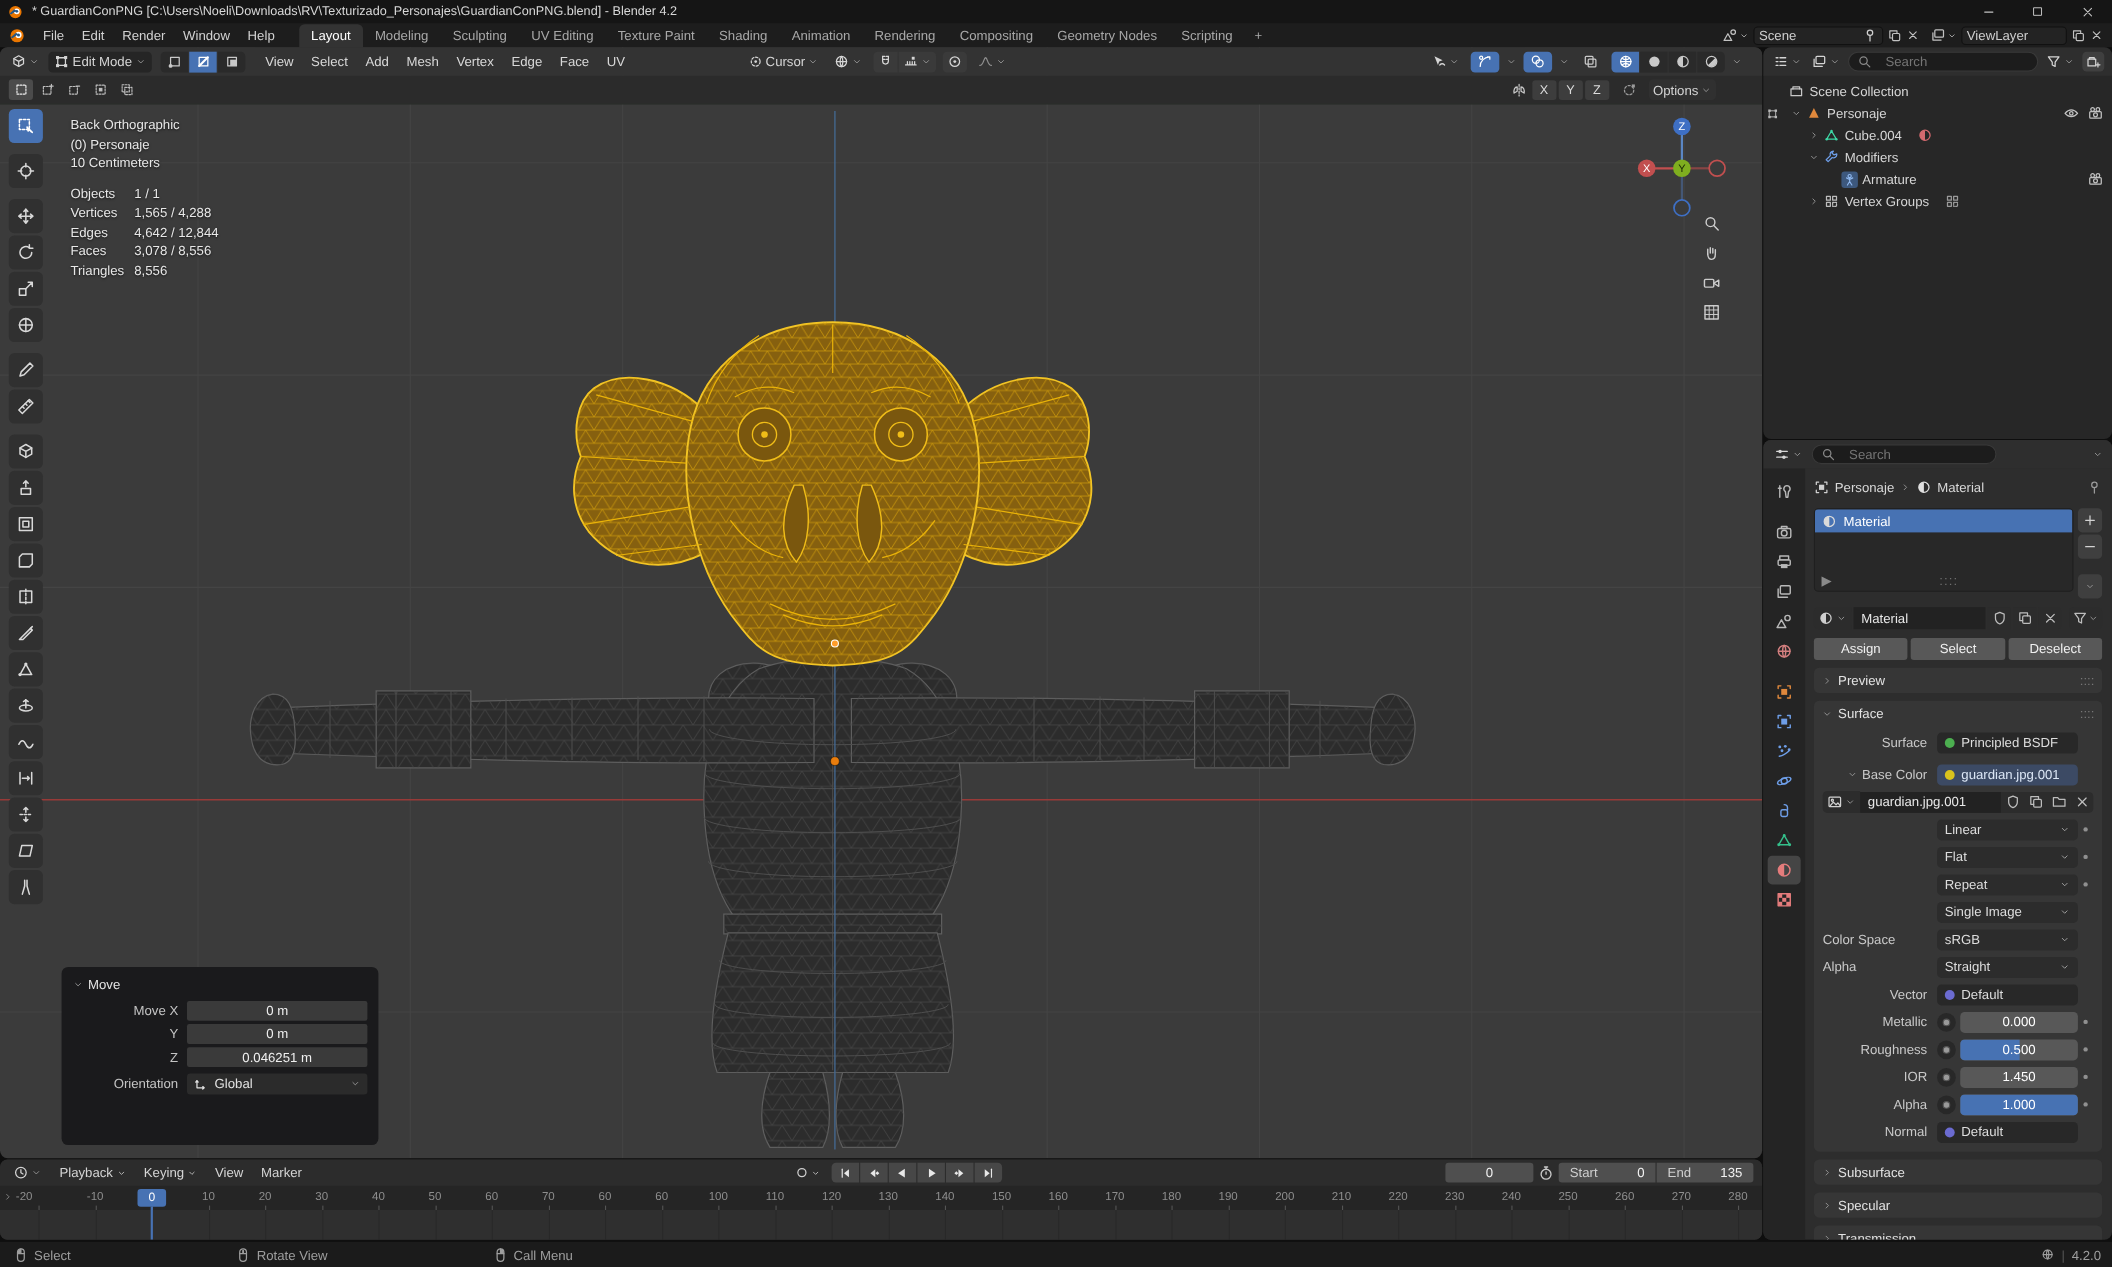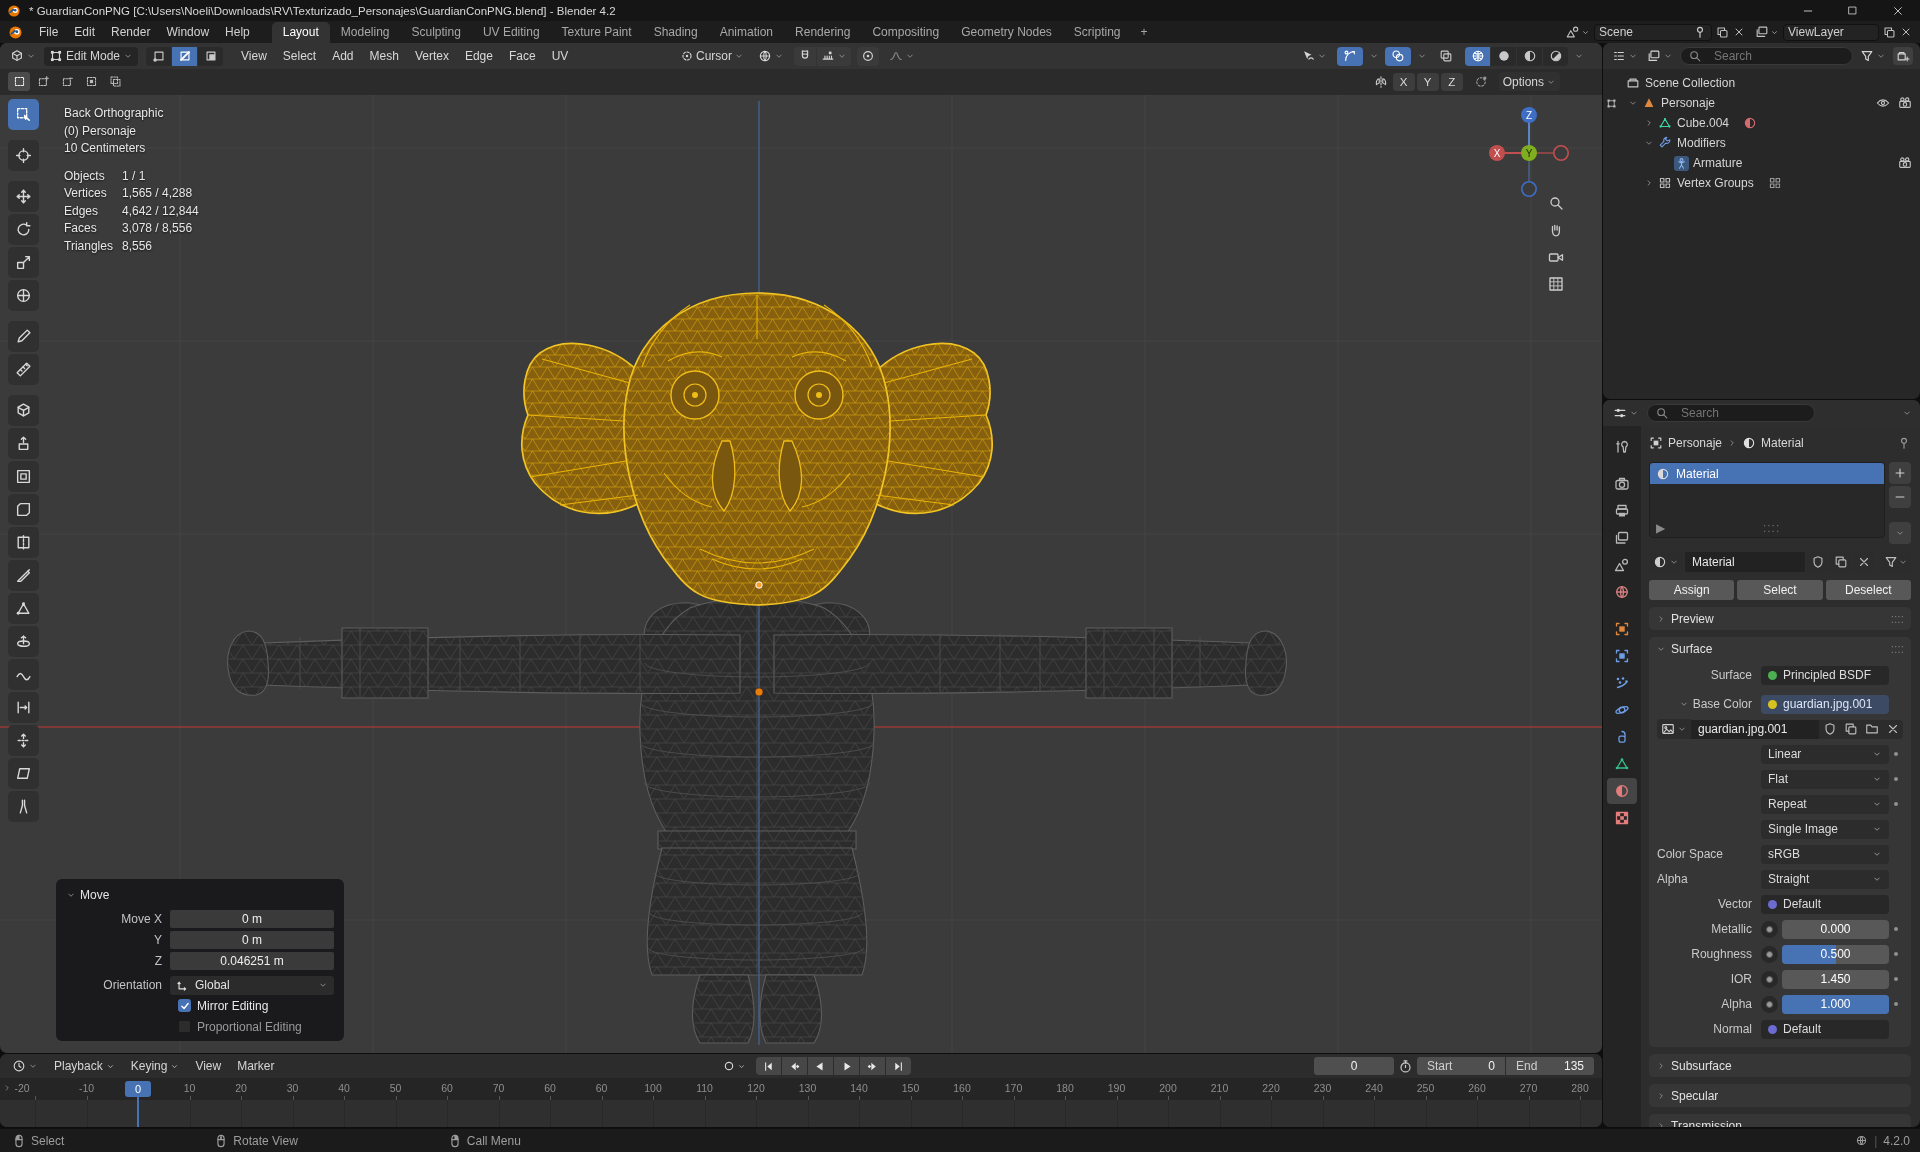--- a/index.html
+++ b/index.html
@@ -906,34 +906,20 @@
             </svg>
           </span>
         <span style="flex:1">Global</span>
         <span class="chev" style="display: inline-flex;">
             <svg class="ic" width="10" height="10" viewBox="0 0 16 16">
               <path d="M4.5 6.5L8 10l3.5-3.5"></path>
             </svg>
           </span>
       </div>
     </div>
-    <div id="mp-checks">
-        <div class="mp-check">
-          <div class="cbox checked">
-            <svg class="ic" width="10" height="10" viewBox="0 0 16 16" style="stroke-width:2.2">
-              <path d="M3 8.5l3.5 3.5L13 4"></path>
-            </svg>
-          </div>
-          <span style="color:#e8e8e8">Mirror Editing</span>
-        </div>
-        <div class="mp-check">
-          <div class="cbox"></div>
-          <span style="color:#9a9a9a">Proportional Editing</span>
-        </div>
-      </div>
   </div>
 </div>
 
 <div id="timeline" class="region">
   <div id="tl-header">
     <div class="flatdd">
         <span style="display: inline-flex;">
           <svg class="ic" width="14" height="14" viewBox="0 0 16 16">
             <circle cx="8" cy="8" r="5.5"></circle>
             <path d="M8 5v3.2l2.2 1.3"></path>

